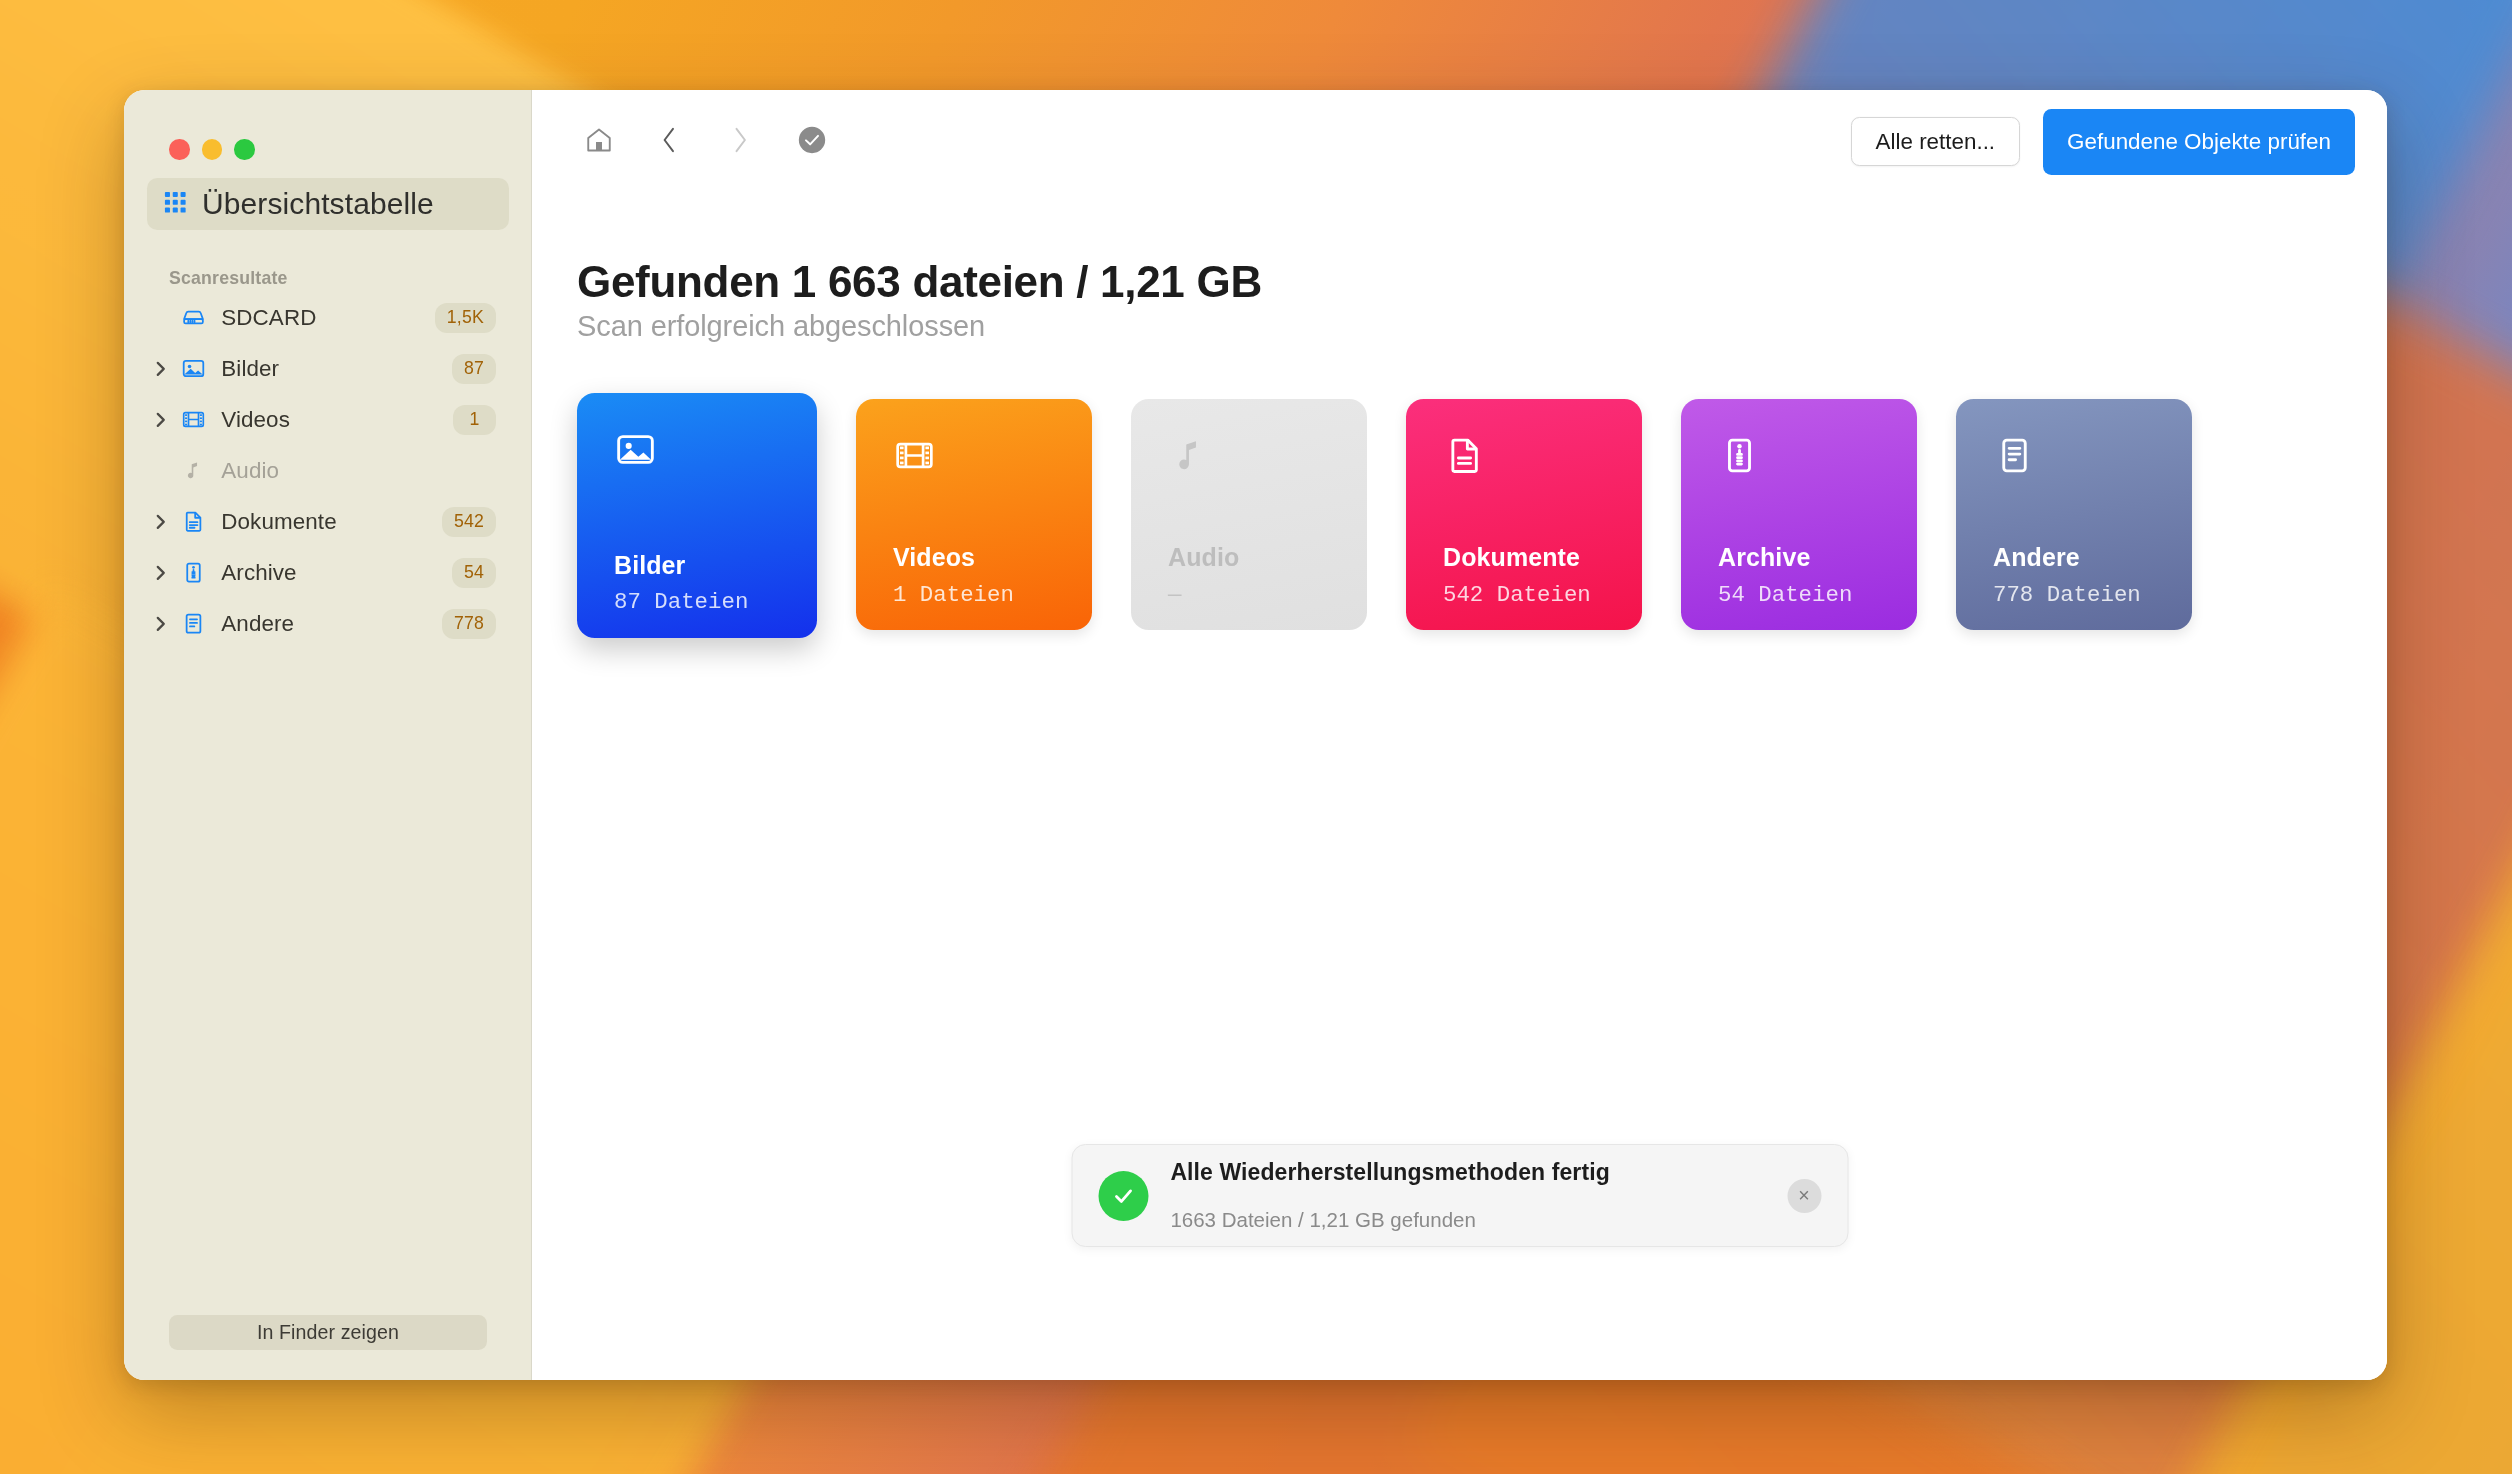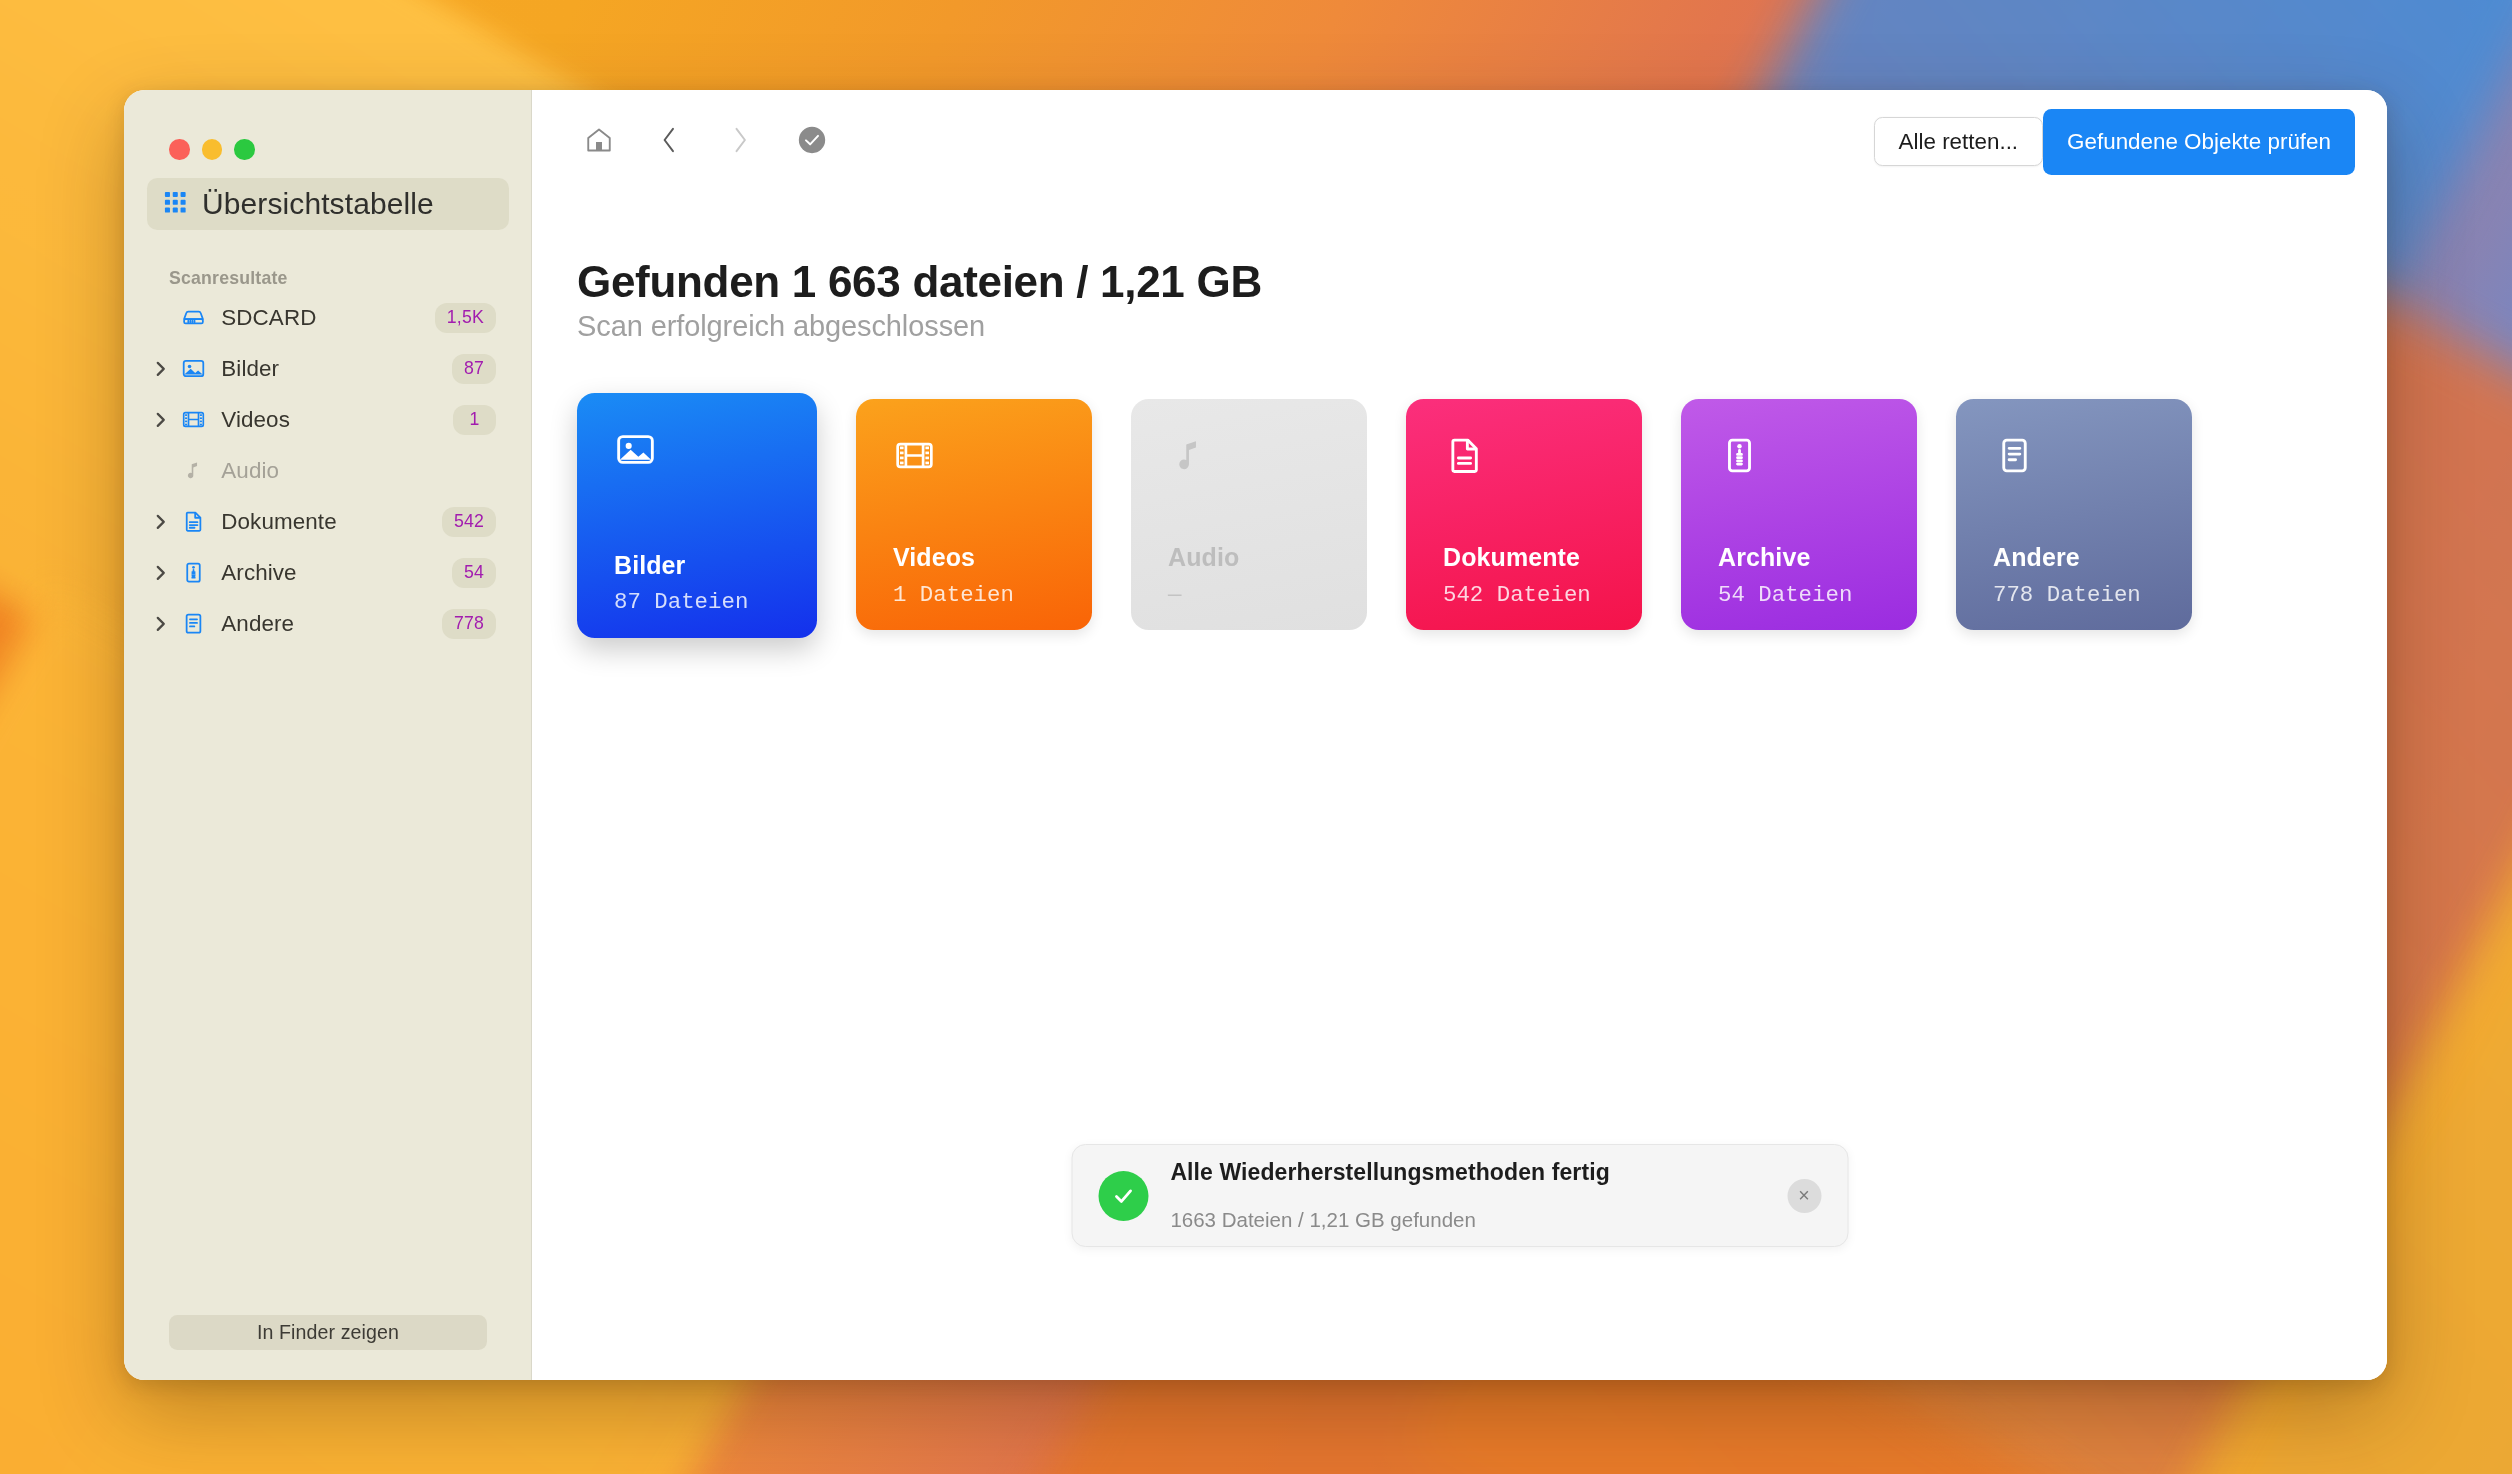--- a/index.html
+++ b/index.html
@@ -133,21 +133,21 @@
   }
   .nav-icon {
     width:37px; flex:0 0 37px;
     display:flex; align-items:center; justify-content:center;
   }
   .nav-label {
     flex:1; font-size:22.4px; color:#38362f; padding-left:9.3px; letter-spacing:0.1px;
   }
   .nav-item.muted .nav-label { color:#a4a197; }
   .badge {
-    font-size:17.7px; color:#a21caf;
+    font-size:17.7px; color:#a16207;
     background:#dedcc7;
     border-radius:12px;
     padding:4.7px 12px;
     min-width:43px; text-align:center;
     letter-spacing:0.2px;
   }
 
   .sidebar-spacer { flex:1; }
   .finder-btn {
     margin:0 45px 30px 45px;
@@ -169,21 +169,21 @@
     height:103px; flex:0 0 103px;
     display:flex; align-items:center;
     padding:0 32px 0 45px;
   }
   .tb-left { display:flex; align-items:center; gap:28px; }
   .tb-btn {
     width:43px; height:43px;
     display:flex; align-items:center; justify-content:center;
     background:none; border:none; cursor:pointer;
   }
-  .tb-right { margin-left:auto; display:flex; align-items:center; }
+  .tb-right { margin-left:auto; display:flex; align-items:center; gap:23px; }
   .btn-secondary {
     height:49px; padding:0 24px;
     background:#ffffff; border:0.9px solid #d6d6d6;
     border-radius:8.4px;
     font-size:22.4px; color:#1c1c1c;
     font-family:"Liberation Sans", sans-serif;
     cursor:pointer;
     box-shadow:0 0.9px 1.9px rgba(0,0,0,.05);
   }
   .btn-primary {

